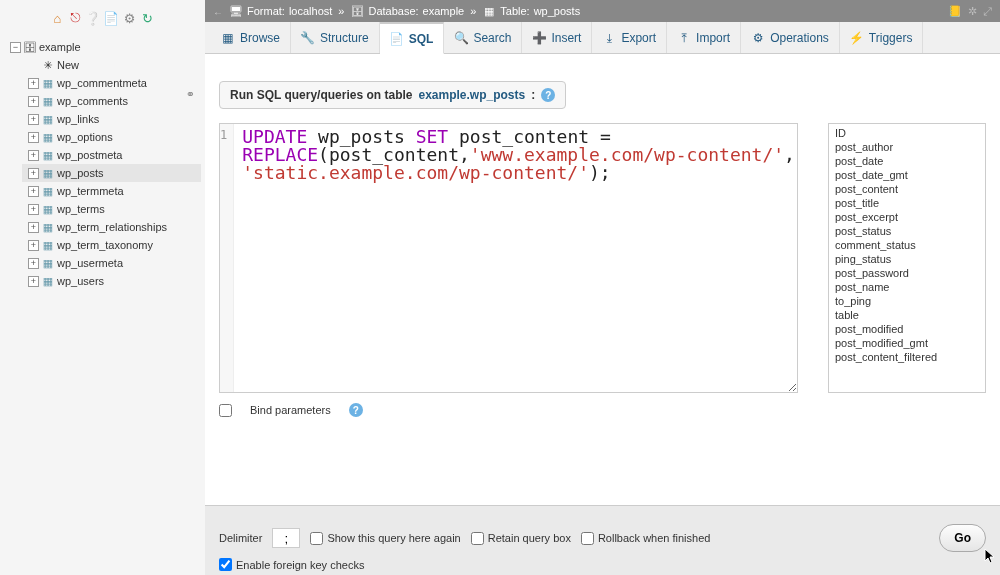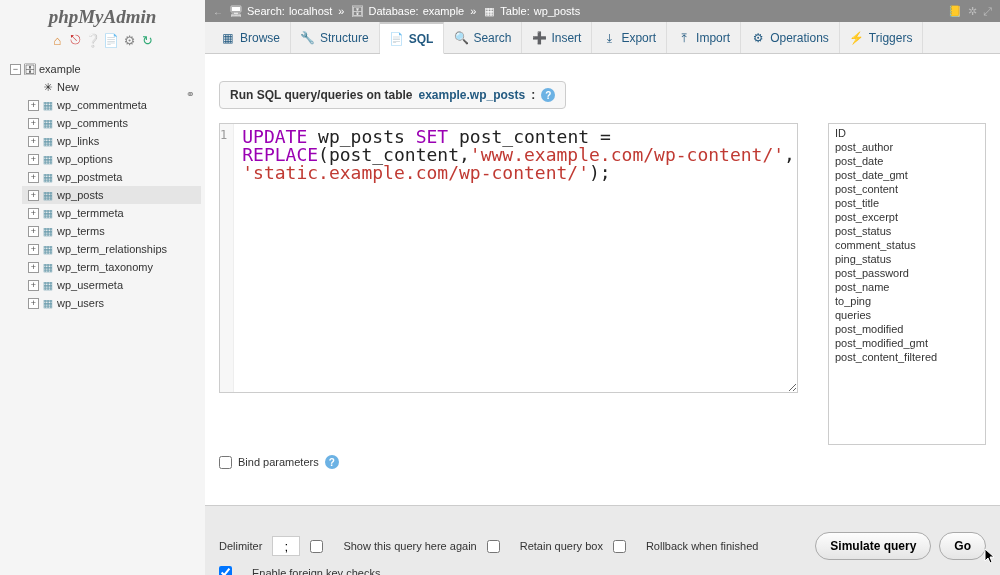--- a/index.html
+++ b/index.html
@@ -40,49 +40,48 @@
 
 .editor-row { display: flex; gap: 30px; margin-top: 14px; }
 .editor { flex: 1; border: 1px solid #ccc; background: #fff; height: 270px; display: flex; resize: both; overflow: hidden; }
 .gutter { width: 34px; background: #f7f7f7; border-right: 1px solid #eee; text-align: right; padding: 4px 6px 0 0; color: #999; font-family: Menlo, monospace; font-size: 12px; }
 .code { padding: 4px 8px; font-family: Menlo, Consolas, monospace; font-size: 18px; line-height: 18px; white-space: pre; }
 .kw { color: #9a00b3; }
 .ident { color: #222; }
 .op { color: #222; }
 .str { color: #c03a33; }
 
-.columns { width: 158px; border: 1px solid #ccc; background: #fff; height: 322px; overflow: auto; padding: 2px 0; }
+.columns { width: 158px; border: 1px solid #ccc; background: #fff; height: 270px; overflow: auto; padding: 2px 0; }
 .columns div { padding: 1px 6px; font-size: 11px; cursor: pointer; }
 
 .btn-row { margin-top: 10px; display: flex; align-items: center; gap: 6px; }
 .btn-group { display: flex; border: 1px solid #bbb; border-radius: 12px; overflow: hidden; }
 .btn-group button { border: none; border-right: 1px solid #bbb; background: linear-gradient(#fdfdfd,#eee); padding: 5px 10px; font-size: 11px; cursor: pointer; }
 .btn-group button:last-child { border-right: none; }
 .pill-btn { border: 1px solid #bbb; border-radius: 12px; background: linear-gradient(#fdfdfd,#eee); padding: 5px 12px; font-size: 11px; cursor: pointer; }
 .btn-row .spacer { flex: 1; }
 
-.bind-row { margin-top: 10px; display: flex; align-items: center; gap: 6px; font-size: 11px; }
+.bind-row { margin-top: 10px; display: flex; align-items: center; gap: 18px; font-size: 11px; }
 .bind-row input { margin: 0; }
 
-.footer { position: absolute; bottom: 0; left: 205px; width: 795px; height: 70px; background: #eaeaea; border-top: 1px solid #ccc; padding: 26px 14px; }
+.footer { position: absolute; bottom: 0; left: 205px; width: 795px; height: 70px; background: #eaeaea; border-top: 1px solid #ccc; padding: 18px 14px; }
 .footer-row { display: flex; align-items: center; gap: 10px; font-size: 11px; flex-wrap: wrap; }
 .footer-row input[type=text] { width: 28px; height: 20px; border: 1px solid #ccc; text-align: center; }
-.footer-check { display: flex; align-items: center; gap: 20px; }
+.footer-check { display: flex; align-items: center; gap: 4px; }
 .footer-right { margin-left: auto; display: flex; gap: 8px; }
 .big-btn { border: 1px solid #aaa; border-radius: 14px; background: linear-gradient(#fdfdfd,#e5e5e5); padding: 6px 14px; font-size: 12px; font-weight: bold; cursor: pointer; }
 .footer-row2 { margin-top: 6px; }
 
 .cursor { position: absolute; }
 </style>
 </head>
 <body>
 
 <div class="sidebar">
   <div class="logo-area">
-    <div class="logo">phpMyAdmin</div>
     <div class="logo-icons">
       <span style="color:#d9822b">⌂</span>
       <span style="color:#c33">⎋</span>
       <span style="color:#3b8">❔</span>
       <span style="color:#678">📄</span>
       <span style="color:#888">⚙</span>
       <span style="color:#3a7">↻</span>
     </div>
   </div>
   <span class="link-icon">⚭</span>
@@ -160,21 +159,21 @@
         </div>
       </div>
   </div>
 </div>
 
 <div class="main">
   <div class="breadcrumb-bar">
     <span class="arrow">←</span>
     <span class="bc-seg">
       <span class="bc-icon">🖥</span>
-      <span>Search:</span>
+      <span>Format:</span>
       <span>localhost</span>
     </span>
     <span>»</span>
     <span class="bc-seg">
       <span class="bc-icon">🗄</span>
       <span>Database:</span>
       <span>example</span>
     </span>
     <span>»</span>
     <span class="bc-seg">
@@ -250,21 +249,21 @@
           <div>post_date_gmt</div>
           <div>post_content</div>
           <div>post_title</div>
           <div>post_excerpt</div>
           <div>post_status</div>
           <div>comment_status</div>
           <div>ping_status</div>
           <div>post_password</div>
           <div>post_name</div>
           <div>to_ping</div>
-          <div>queries</div>
+          <div>table</div>
           <div>post_modified</div>
           <div>post_modified_gmt</div>
           <div>post_content_filtered</div>
         </div>
     </div>
 
     <div class="bind-row">
       <input type="checkbox" style="">
       <span>Bind parameters</span>
       <span class="help-icon">?</span>
@@ -282,21 +281,20 @@
       </label>
     <label class="footer-check">
         <input type="checkbox" style="">
         <span>Retain query box</span>
       </label>
     <label class="footer-check">
         <input type="checkbox" style="">
         <span>Rollback when finished</span>
       </label>
     <div class="footer-right">
-      <button class="big-btn">Simulate query</button>
       <button class="big-btn">Go</button>
     </div>
   </div>
   <div class="footer-row footer-row2">
     <label class="footer-check">
         <input type="checkbox" checked="" style="">
         <span>Enable foreign key checks</span>
       </label>
   </div>
 </div>

